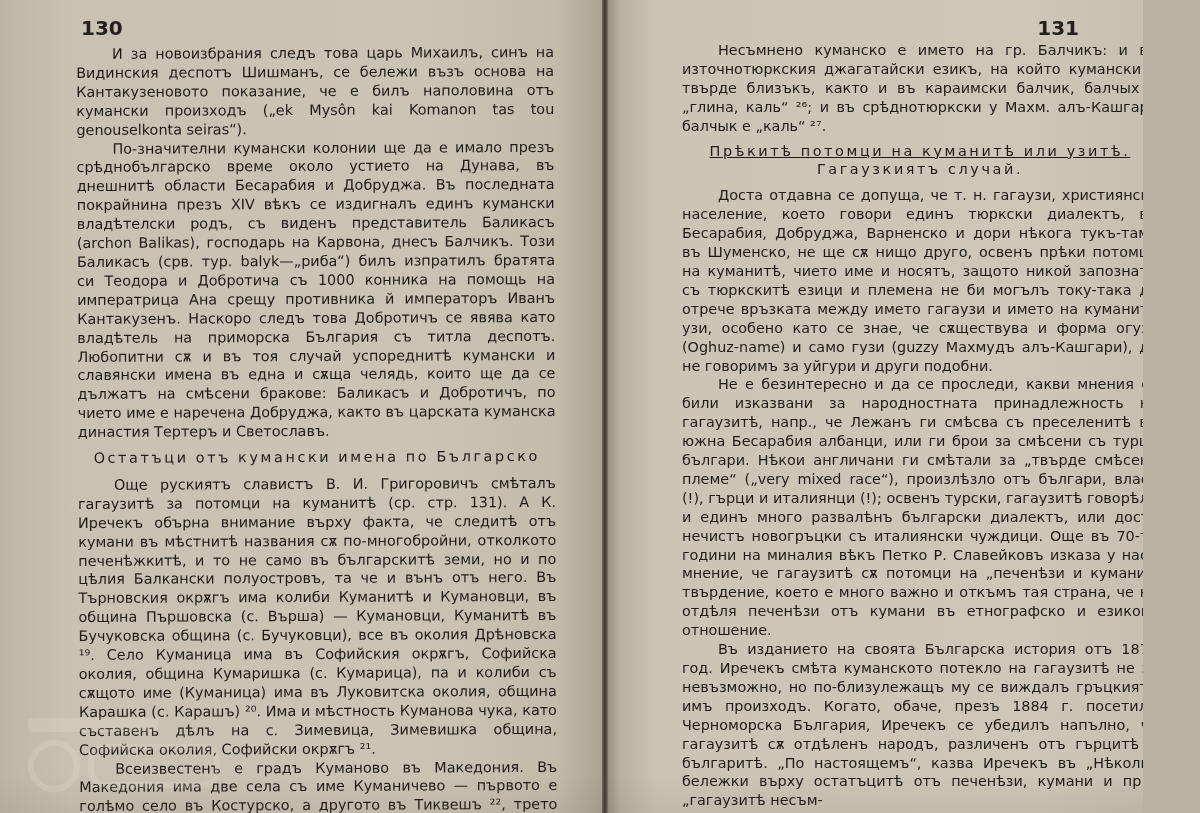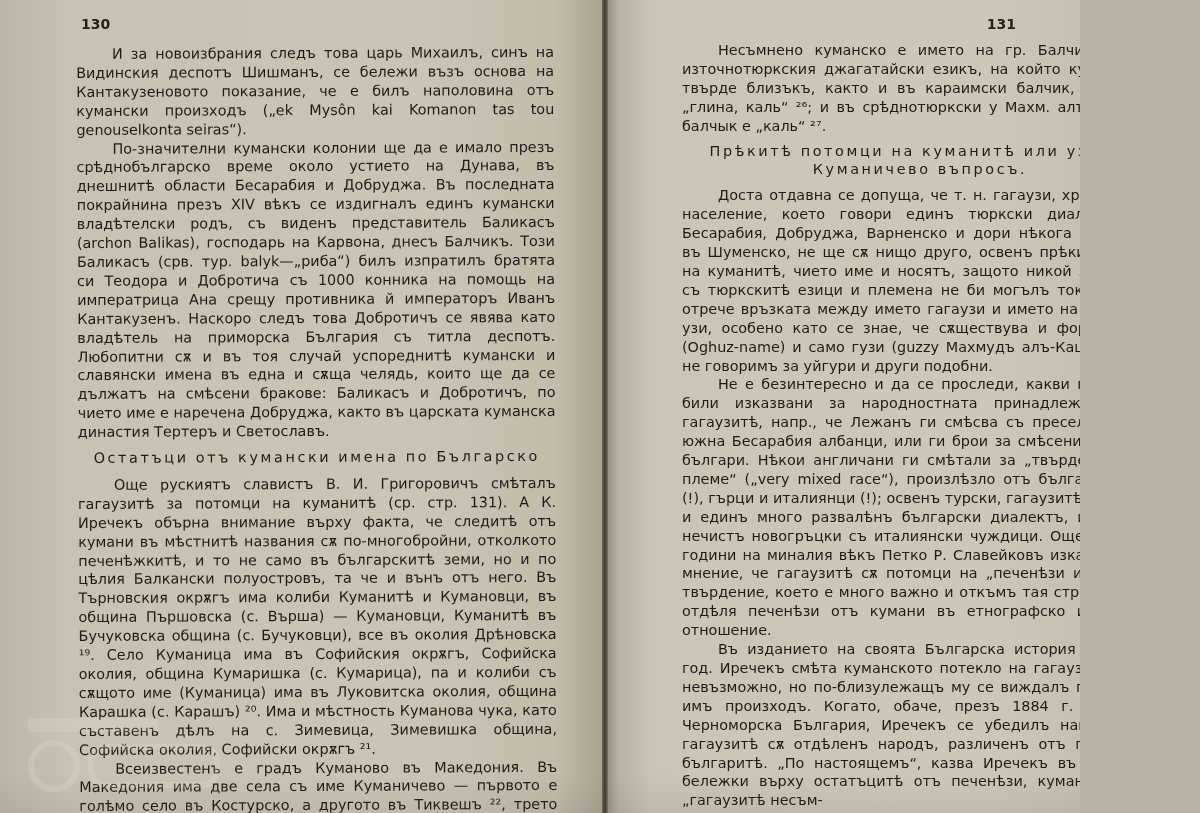--- a/index.html
+++ b/index.html
@@ -15,46 +15,46 @@
   }
   .page {
     position: relative; height: 813px; box-sizing: border-box;
     overflow: hidden;
   }
   .page.left {
     width: 604px;
     background: linear-gradient(90deg, #bdb6a6 0%, #c9c2b2 12%, #cbc4b4 70%, #c3bcab 92%, #a9a291 100%);
   }
   .page.right {
-    width: 476px;
+    width: 539px;
     background: linear-gradient(90deg, #8f8878 0%, #b8b1a1 3%, #ccc5b5 10%, #cec7b7 80%, #c7c0b0 100%);
   }
   .gutter {
     position: absolute; left: 602px; top: 0; width: 6px; height: 813px;
     background: linear-gradient(90deg, #6d675b, #3d3830 50%, #7b7467);
     z-index: 3;
   }
   .folio {
-    position: absolute; top: 16px; font-size: 14px; font-weight: bold;
+    position: absolute; top: 16px; font-size: 20px; font-weight: bold;
     color: #24201b;
   }
   .left .folio { left: 81px; }
   .right .folio { right: 64px; }
   .text {
     position: absolute; font-size: 14.4px; line-height: 18.9px;
     text-align: justify;
   }
   .left .text { left: 76px; top: 45px; width: 478px; transform: rotate(-0.25deg); transform-origin: top left; }
   .right .text { left: 78px; top: 41px; width: 476px; }
   .para { margin: 0; text-indent: 36px; }
   .heading {
     text-align: center; letter-spacing: 2.6px; margin: 7px 0 8px 0;
     text-indent: 0; font-size: 14.4px;
   }
-  .heading.h2 { margin: 6px 0 0 0; }
+  .heading.h2 { margin: 6px 0 0 0; text-decoration: underline; }
   .heading.h3 { margin: 0 0 7px 0; }
   .watermark {
     position: absolute; left: 18px; top: 718px;
     width: 220px; height: 80px; opacity: 0.18; z-index: 2;
   }
   .wm-shape {
     position: absolute; border: 6px solid #f2ede2; border-radius: 30px;
   }
   .wm-a { left: 10px; top: 22px; width: 40px; height: 40px; }
   .wm-b { left: 70px; top: 26px; width: 120px; height: 32px; border-radius: 18px; }
@@ -87,21 +87,21 @@
     <div class="shadow-bottom"></div>
   </div>
 
   <div class="gutter"></div>
 
   <div class="page right">
     <div class="folio">131</div>
     <div class="text">
       <p class="para">Несъмнено куманско е името на гр. Балчикъ: и въ източнотюркския джагатайски езикъ, на който кумански е твърде близъкъ, както и въ караимски балчик, балчых е „глина, каль“ ²⁶; и въ срѣднотюркски у Махм. алъ-Кашгари балчык е „каль“ ²⁷.</p>
       <p class="heading h2">Прѣкитѣ потомци на куманитѣ или узитѣ.</p>
-      <p class="heading h3">Куманичево въпросъ.</p>
+      <p class="heading h3">Гагаузкиятъ случай.</p>
       <p class="para">Доста отдавна се допуща, че т. н. гагаузи, християнско население, което говори единъ тюркски диалектъ, въ Бесарабия, Добруджа, Варненско и дори нѣкога тукъ-таме въ Шуменско, не ще сѫ нищо друго, освенъ прѣки потомци на куманитѣ, чието име и носятъ, защото никой запознатъ съ тюркскитѣ езици и племена не би могълъ току-така да отрече връзката между името гагаузи и името на куманитѣ узи, особено като се знае, че сѫществува и форма огузи (Oghuz-name) и само гузи (guzzy Махмудъ алъ-Кашгари), да не говоримъ за уйгури и други подобни.</p>
       <p class="para">Не е безинтересно и да се проследи, какви мнения сѫ били изказвани за народностната принадлежность на гагаузитѣ, напр., че Лежанъ ги смѣсва съ преселенитѣ въ южна Бесарабия албанци, или ги брои за смѣсени съ турци българи. Нѣкои англичани ги смѣтали за „твърде смѣсено племе“ („very mixed race“), произлѣзло отъ българи, власи (!), гърци и италиянци (!); освенъ турски, гагаузитѣ говорѣли и единъ много развалѣнъ български диалектъ, или доста нечистъ новогръцки съ италиянски чуждици. Още въ 70-тѣ години на миналия вѣкъ Петко Р. Славейковъ изказа у насъ мнение, че гагаузитѣ сѫ потомци на „печенѣзи и кумани“, твърдение, което е много важно и откъмъ тая страна, че не отдѣля печенѣзи отъ кумани въ етнографско и езиково отношение.</p>
       <p class="para">Въ изданието на своята Българска история отъ 1876 год. Иречекъ смѣта куманското потекло на гагаузитѣ не за невъзможно, но по-близулежащъ му се виждалъ гръцкиятъ имъ произходъ. Когато, обаче, презъ 1884 г. посетилъ Черноморска България, Иречекъ се убедилъ напълно, че гагаузитѣ сѫ отдѣленъ народъ, различенъ отъ гърцитѣ и българитѣ. „По настоящемъ“, казва Иречекъ въ „Нѣколко бележки върху остатъцитѣ отъ печенѣзи, кумани и пр.“, „гагаузитѣ несъм-</p>
     </div>
     <div class="shadow-bottom"></div>
   </div>
 
 </div>
 
 </body></html>

